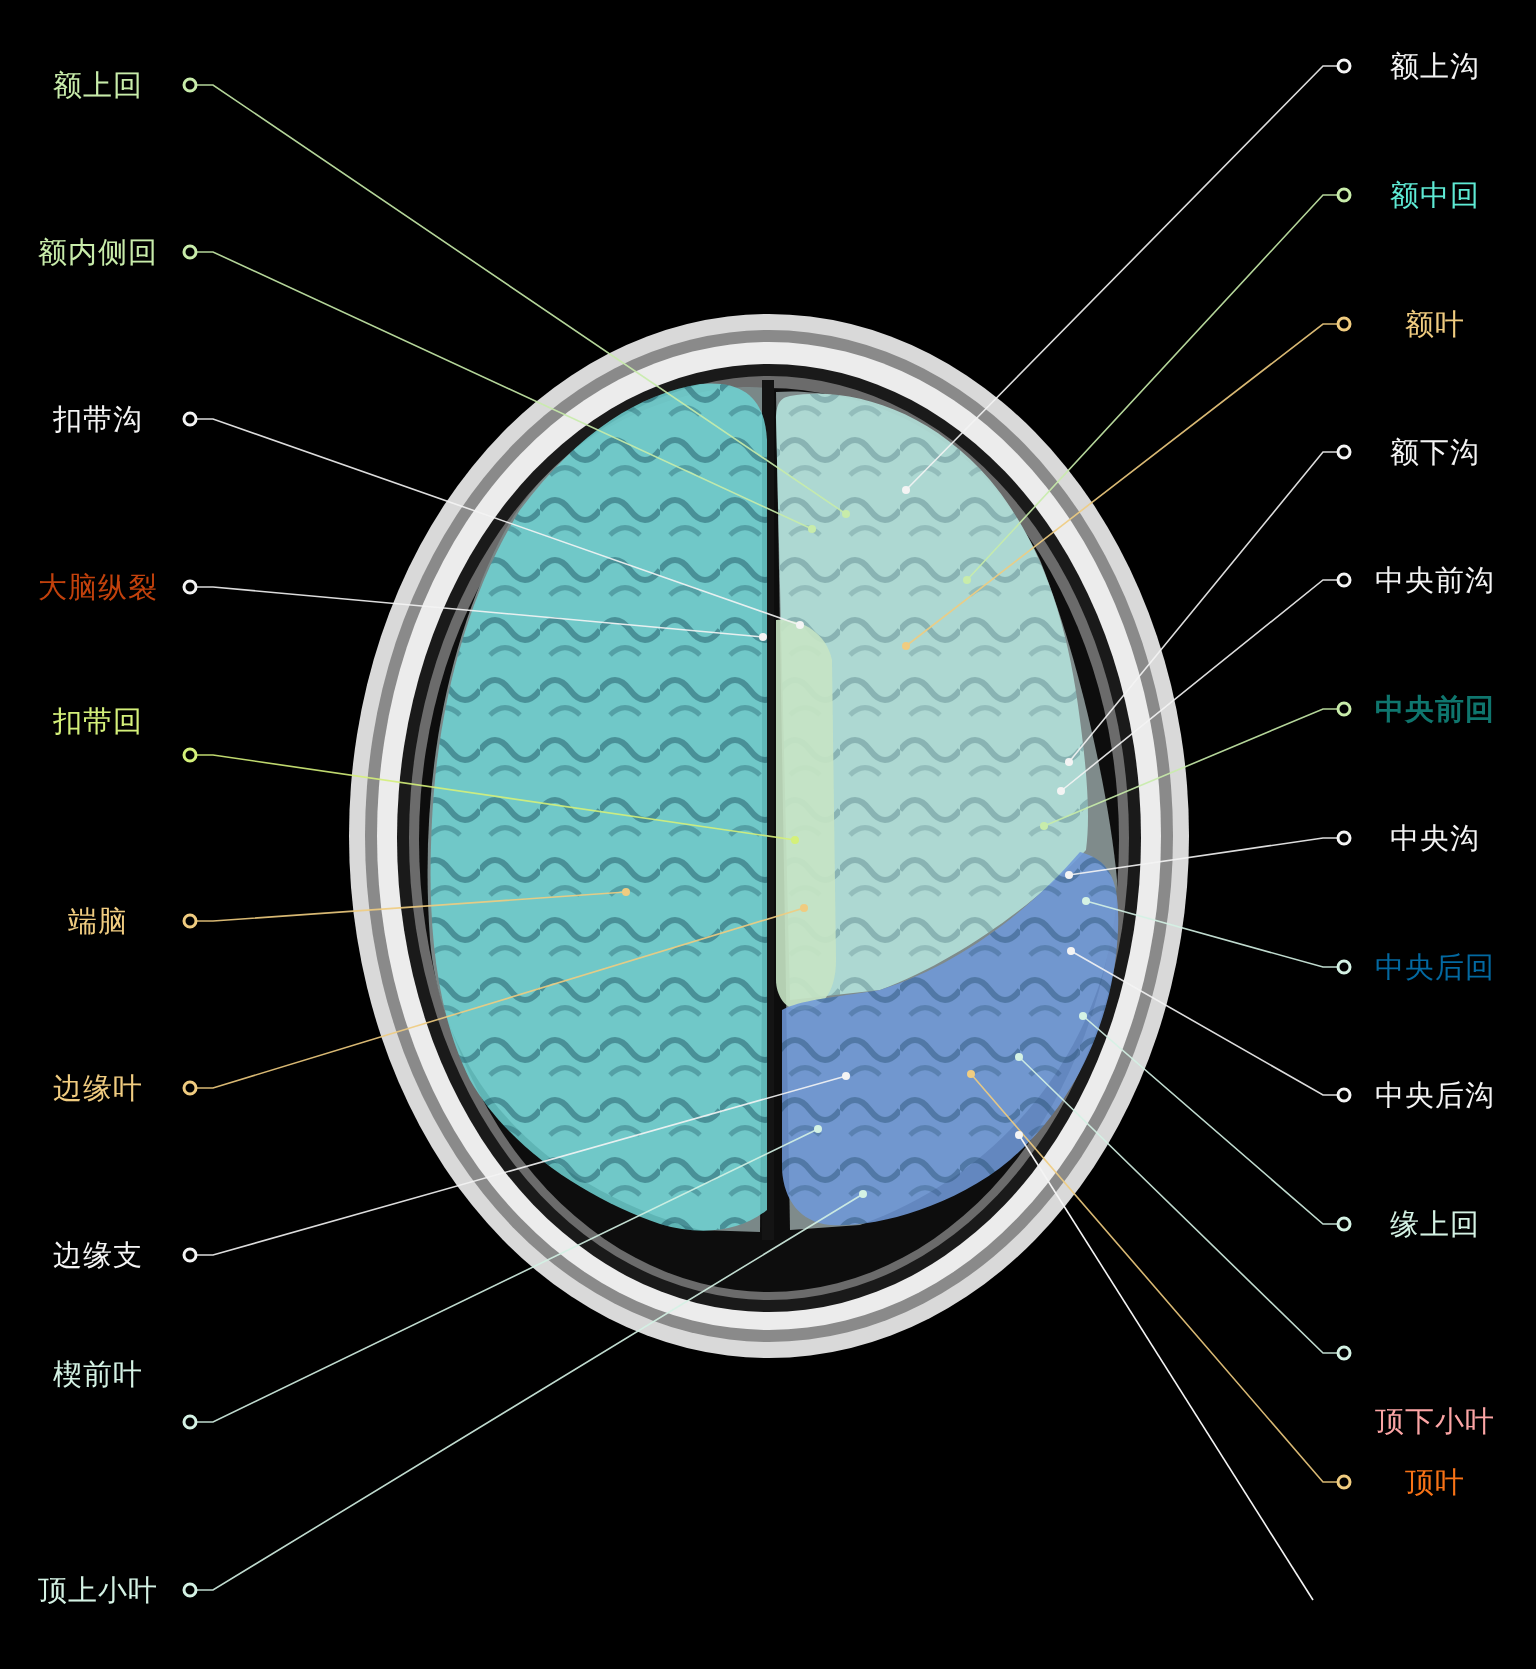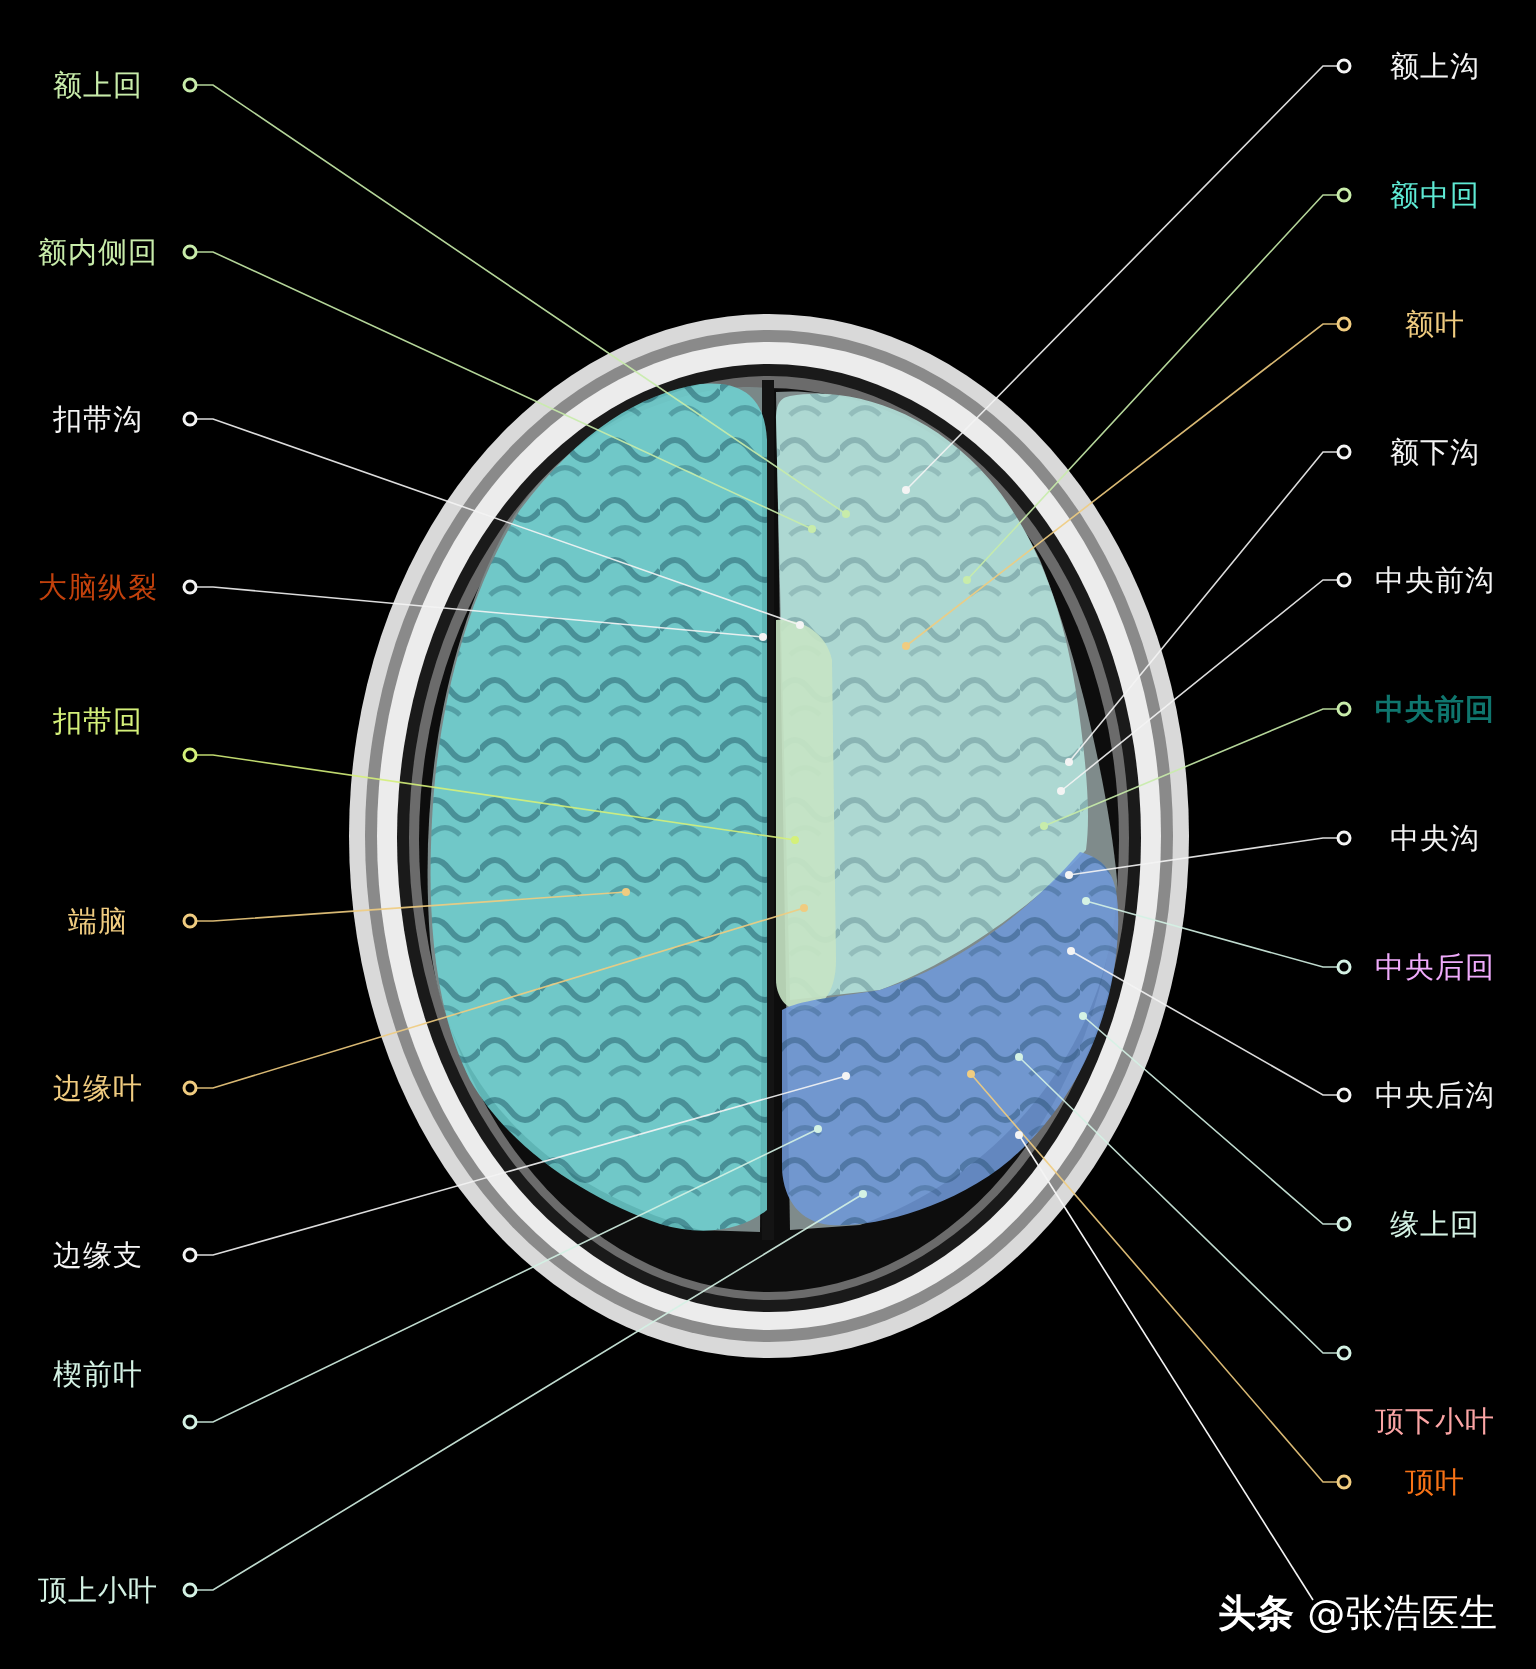--- a/index.html
+++ b/index.html
@@ -184,24 +184,20 @@
       <div class="label left" style="top: 1255px; color: rgb(244, 244, 244);">边缘支</div>
       <div class="label left" style="top: 1374px; color: rgb(212, 242, 228);">楔前叶</div>
       <div class="label left" style="top: 1590px; color: rgb(212, 242, 228);">顶上小叶</div>
       <div class="label right" style="top: 66px; color: rgb(244, 244, 244);">额上沟</div>
       <div class="label right" style="top: 195px; color: #5eead4;">额中回</div>
       <div class="label right" style="top: 324px; color: rgb(240, 204, 128);">额叶</div>
       <div class="label right" style="top: 452px; color: rgb(244, 244, 244);">额下沟</div>
       <div class="label right" style="top: 580px; color: rgb(244, 244, 244);">中央前沟</div>
       <div class="label right" style="top: 709px; color: #0f766e; font-weight: bold;">中央前回</div>
       <div class="label right" style="top: 838px; color: rgb(244, 244, 244);">中央沟</div>
-      <div class="label right" style="top: 967px; color: #f0abfc;">中央后回</div>
+      <div class="label right" style="top: 967px; color: #0369a1;">中央后回</div>
       <div class="label right" style="top: 1095px; color: rgb(244, 244, 244);">中央后沟</div>
       <div class="label right" style="top: 1224px; color: rgb(212, 242, 228);">缘上回</div>
       <div class="label right" style="top: 1421px; color: #fca5a5;">顶下小叶</div>
       <div class="label right" style="top: 1482px; color: #f97316;">顶叶</div>
     </div>
 
-  <div class="watermark">
-    <span>头条</span>
-    <span class="handle">@张浩医生</span>
-  </div>
 </div>
 
 </body></html>

